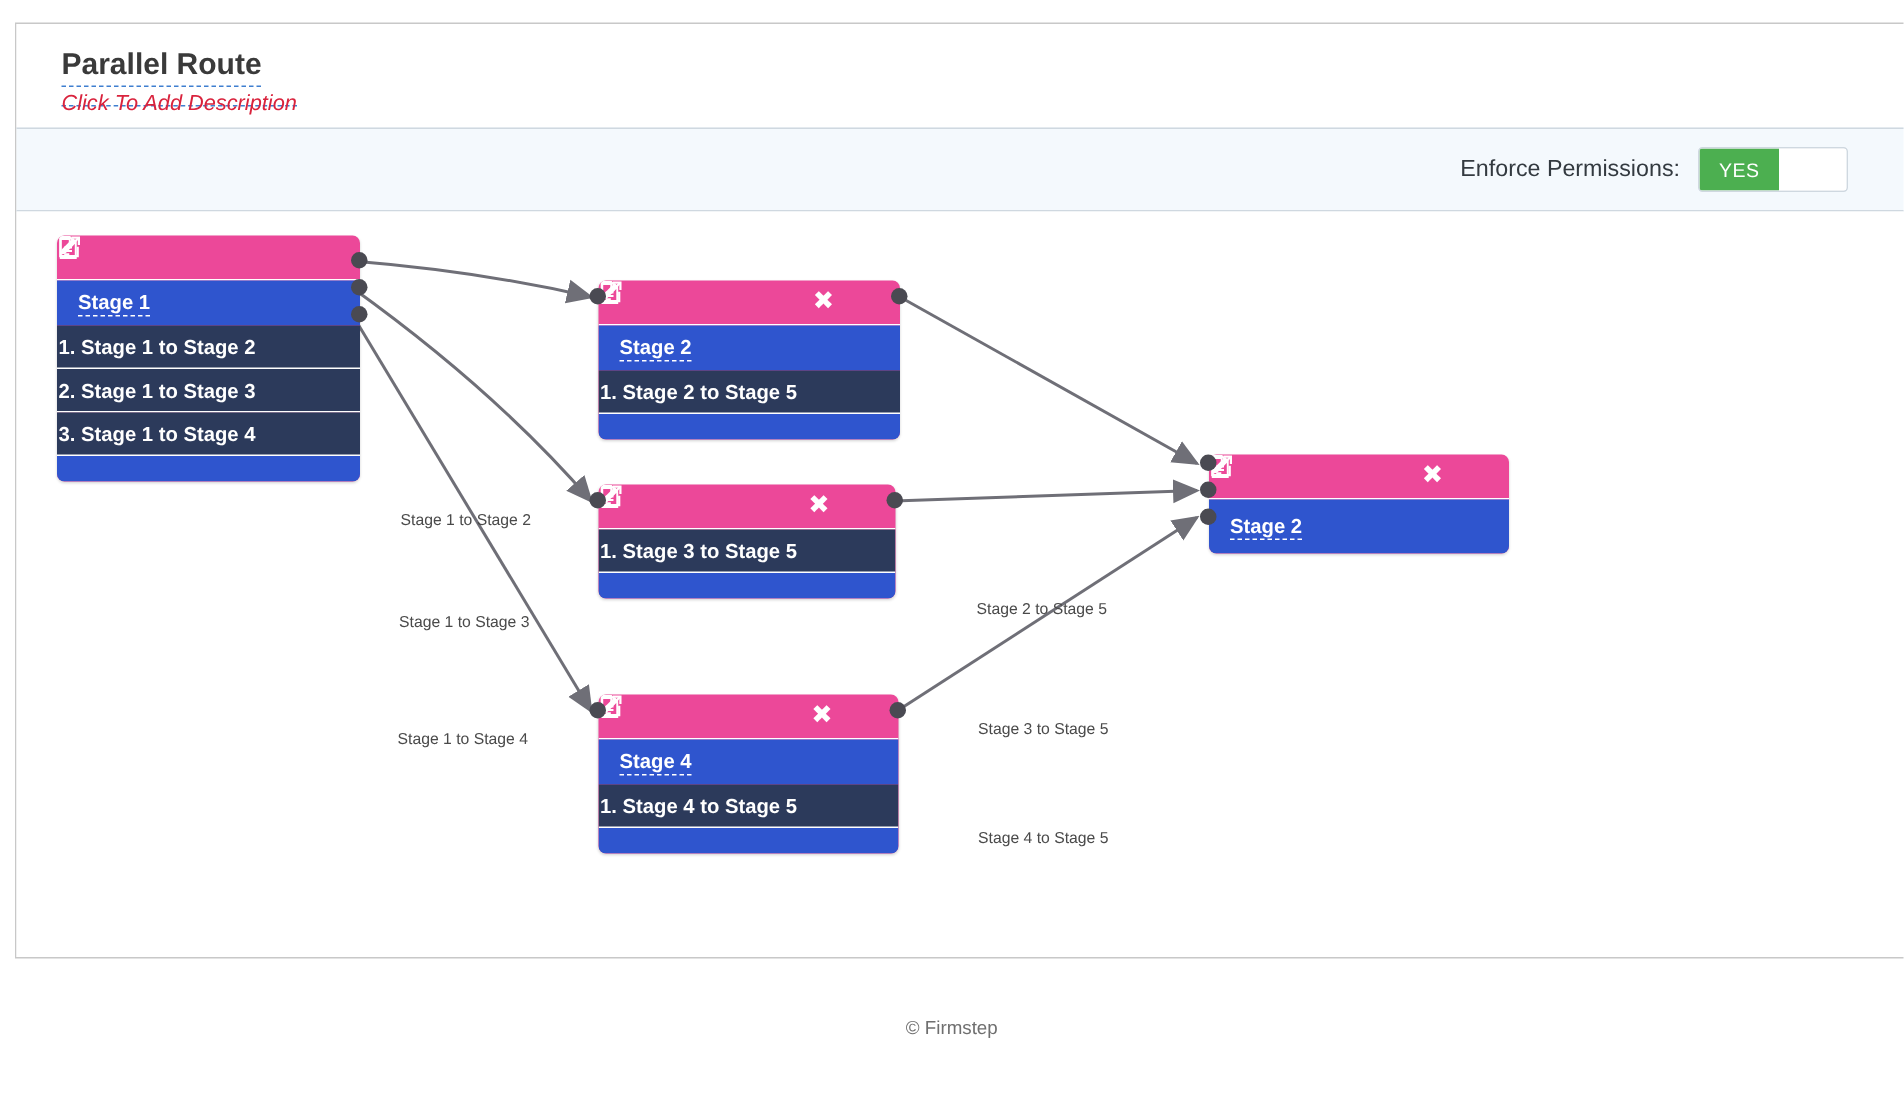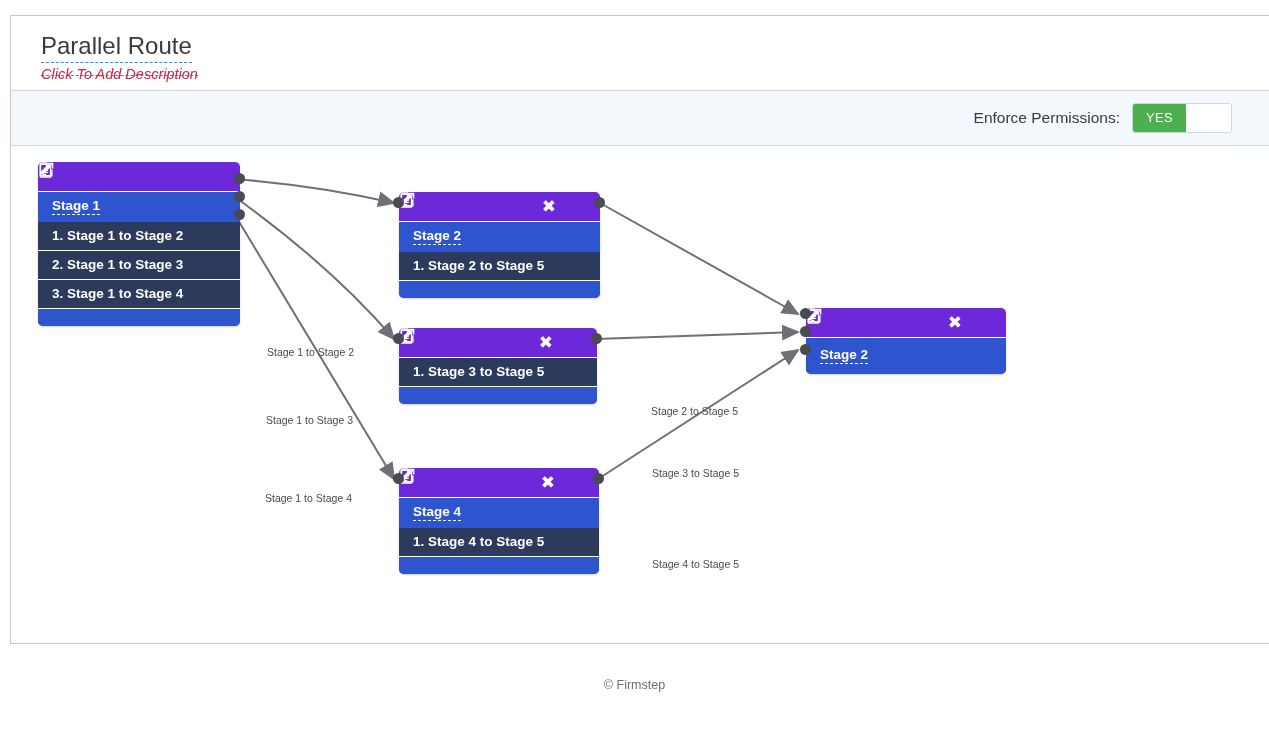--- a/index.html
+++ b/index.html
@@ -19,22 +19,22 @@
     left: 10px; top: 15px;
     width: 1270px;
     border: 1px solid #c8c8c8;
     background: #ffffff;
   }
 
   
   .header { padding: 16px 0 14px 30px; background: #ffffff; }
   .route-title {
     display: inline-block;
-    font-size: 24px;
-    font-weight: normal;
+    font-size: 20px;
+    font-weight: bold;
     color: #3a3a3a;
     line-height: 1.15;
     border-bottom: 1px dashed #3f7fd0;
     padding-bottom: 2px;
     cursor: pointer;
   }
   .route-desc {
     display: inline-block;
     margin-top: 11px;
     font-size: 14.5px;
@@ -90,21 +90,21 @@
     height: 497px;
     background: #ffffff;
     overflow: hidden;
   }
   .canvas svg { position: absolute; left: 0; top: 0; }
 
   
   .node {
     position: absolute;
     border-radius: 5px;
-    background: #6d28d9;
+    background: #ec4899;
     overflow: hidden;
     box-shadow: 0 1px 2px rgba(0,0,0,.18);
   }
   .node-toolbar {
     height: 30px;
     display: flex;
     align-items: center;
     padding: 0 12px 0 18px;
     border-bottom: 1.5px solid #ffffff;
   }
@@ -139,21 +139,21 @@
     font-weight: bold;
     border-bottom: 1px dashed #ffffff;
     padding-bottom: 1px;
     cursor: pointer;
   }
 
   .trans-row {
     height: 29px;
     display: flex;
     align-items: center;
-    padding-left: 14px;
+    padding-left: 1px;
     background: #2c3a5b;
     border-bottom: 1.5px solid #ffffff;
     color: #ffffff;
     font-size: 13.5px;
     font-weight: bold;
     cursor: pointer;
   }
   .trans-row:first-of-type { border-top: 1.5px solid #ffffff; }
   .node-footer { height: 17px; background: #2f55ce; }
 
@@ -229,21 +229,21 @@
 
         <path d="M 585,193 L 787,186" stroke="#6f6f77" stroke-width="2" fill="none" marker-end="url(#ah)"></path>
 
         <path d="M 587,333 L 787,204" stroke="#6f6f77" stroke-width="2" fill="none" marker-end="url(#ah)"></path>
       </svg>
 
       <div class="edge-label" style="left:256px; top:200px;">Stage 1 to Stage 2</div>
       <div class="edge-label" style="left:255px; top:268px;">Stage 1 to Stage 3</div>
       <div class="edge-label" style="left:254px; top:346px;">Stage 1 to Stage 4</div>
       <div class="edge-label" style="left:640px; top:259px;">Stage 2 to Stage 5</div>
-      <div class="edge-label" style="left:641px; top:321px;">Stage 3 to Stage 5</div>
+      <div class="edge-label" style="left:641px; top:339px;">Stage 3 to Stage 5</div>
       <div class="edge-label" style="left:641px; top:412px;">Stage 4 to Stage 5</div>
 
       <div class="node" style="left:27px; top:16px; width:202px;">
         <div class="node-toolbar">
           <div class="tb-left">
             <div class="icon-btn">
               <svg width="15" height="15" viewBox="0 0 16 16" fill="none" stroke="#fff" stroke-width="1.5">
                 <path d="M11.5 1.8l2.7 2.7-8.4 8.4-3.4.7.7-3.4z" fill="#fff" stroke="none"></path>
               </svg>
             </div>

